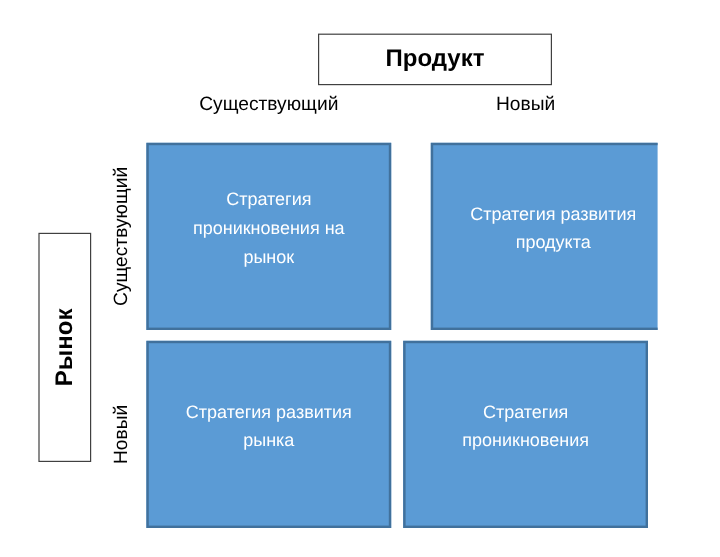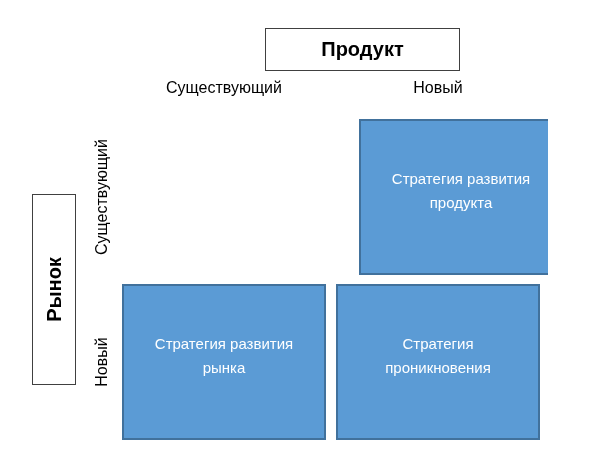--- a/index.html
+++ b/index.html
@@ -89,20 +89,23 @@
   <div class="col-label c0">Существующий</div>
   <div class="col-label c1">Новый</div>
 
   <div class="axis-box market-box">
     <span>Рынок</span>
   </div>
 
   <div class="row-label r0">Существующий</div>
   <div class="row-label r1">Новый</div>
 
+  <div class="cell q0">
+    <span>Стратегия проникновения на рынок</span>
+  </div>
   <div class="cell q1">
     <span>Стратегия развития продукта</span>
   </div>
   <div class="cell q2">
     <span>Стратегия развития рынка</span>
   </div>
   <div class="cell q3">
     <span>Стратегия проникновения</span>
   </div>
 

